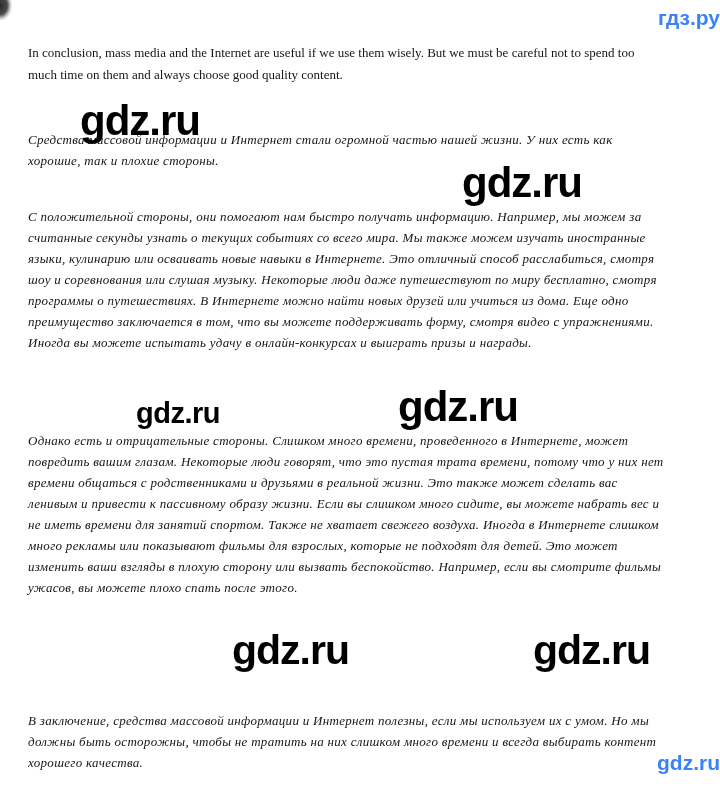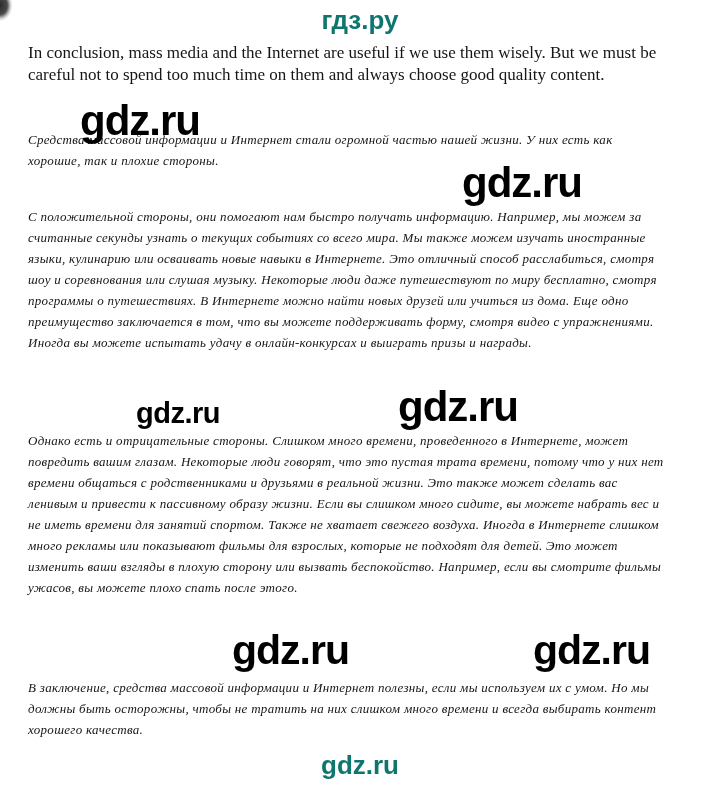--- a/index.html
+++ b/index.html
@@ -7,51 +7,51 @@
     width:720px; height:789px;
     background:#ffffff;
     position:relative;
     overflow:hidden;
     font-family:"Liberation Serif", serif;
     color:#151515;
   }
   .page { position:absolute; inset:0; }
   .logo {
     position:absolute; left:0; right:0;
-    text-align:center;
+    text-align:right;
     font-family:"Liberation Sans", sans-serif;
     font-weight:bold;
-    font-size:26px;
+    font-size:21px;
     line-height:1.2;
-    color:#0f766e;
+    color:#3b82f6;
   }
   .logo-top { top:5px; }
   .logo-bottom { top:750px; }
   .para {
     position:absolute;
     left:28px;
     width:636px;
     margin:0;
   }
   .para-en {
     top:42px;
-    font-size:17px;
+    font-size:13px;
     line-height:22px;
     font-style:normal;
   }
   .para-ru {
     font-style:italic;
     font-size:13px;
     line-height:21px;
     letter-spacing:0.3px;
   }
   .ru-1 { top:129px; }
   .ru-2 { top:206px; }
   .ru-3 { top:430px; }
-  .ru-4 { top:677px;font-style:italic; }
+  .ru-4 { top:710px;font-style:italic; }
   .wm {
     position:absolute;
     font-family:"Liberation Sans", sans-serif;
     font-weight:bold;
     color:#000000;
     line-height:1;
     letter-spacing:-1px;
     white-space:nowrap;
     z-index:5;
   }

